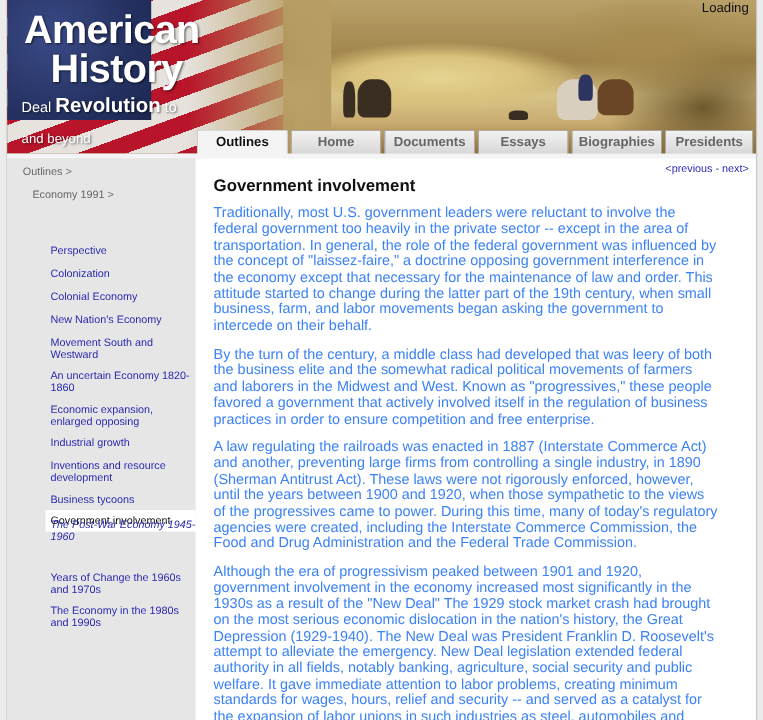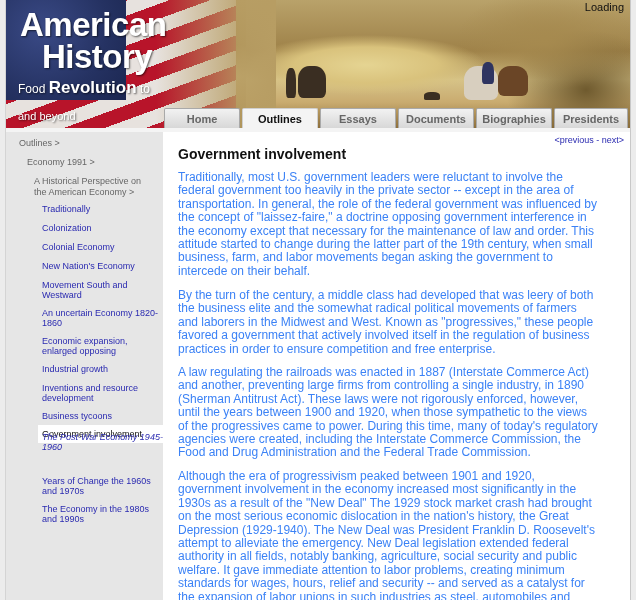--- a/index.html
+++ b/index.html
@@ -97,45 +97,44 @@
       <div class="figure" style="left:236px; top:62px; width:12px; height:22px; background:#2e3460;"></div>
       <div class="figure" style="left:252px; top:66px; width:30px; height:30px; background:#6a4526;"></div>
     </div>
     <div class="flag"></div>
     <div class="flag-canton"></div>
     <div class="flag-fade"></div>
 
     <div class="title-american">American</div>
     <div class="title-history">History</div>
     <div class="title-from">
-      <span>Food</span>
+      <span>Deal</span>
       <b>Revolution</b>
       <span>to</span>
     </div>
     <div class="title-beyond">and beyond</div>
 
     <div class="loading">Loading</div>
   </div>
 
   <div class="tabs">
+    <div class="tab tab-outlines active">Outlines</div>
     <div class="tab tab-home">Home</div>
-    <div class="tab tab-outlines active">Outlines</div>
+    <div class="tab tab-documents">Documents</div>
     <div class="tab tab-essays">Essays</div>
-    <div class="tab tab-documents">Documents</div>
     <div class="tab tab-biographies">Biographies</div>
     <div class="tab tab-presidents">Presidents</div>
   </div>
   <div class="tabs-underbar"></div>
 
   <div class="sidebar">
     <div class="crumb" style="left:13px; top:6px;">Outlines &gt;</div>
     <div class="crumb" style="left:21px; top:25px;">Economy 1991 &gt;</div>
-    <div class="crumb" style="left:28px; top:44px; width:122px;">A Historical Perspective on the American Economy &gt;</div>
 
-    <div class="nav-item" style="top:72px;">Traditionally</div>
+    <div class="nav-item" style="top:72px;">Perspective</div>
     <div class="nav-item" style="top:91px;">Colonization</div>
     <div class="nav-item" style="top:110px;">Colonial Economy</div>
     <div class="nav-item" style="top:129px;">New Nation's Economy</div>
     <div class="nav-item" style="top:148px;">Movement South and Westward</div>
     <div class="nav-item" style="top:176px;">An uncertain Economy 1820-1860</div>
     <div class="nav-item" style="top:204px;">Economic expansion, enlarged opposing</div>
     <div class="nav-item" style="top:232px;">Industrial growth</div>
     <div class="nav-item" style="top:251px;">Inventions and resource development</div>
     <div class="nav-item" style="top:279px;">Business tycoons</div>
     <div class="nav-item active" style="top:293px;">Government involvement</div>

